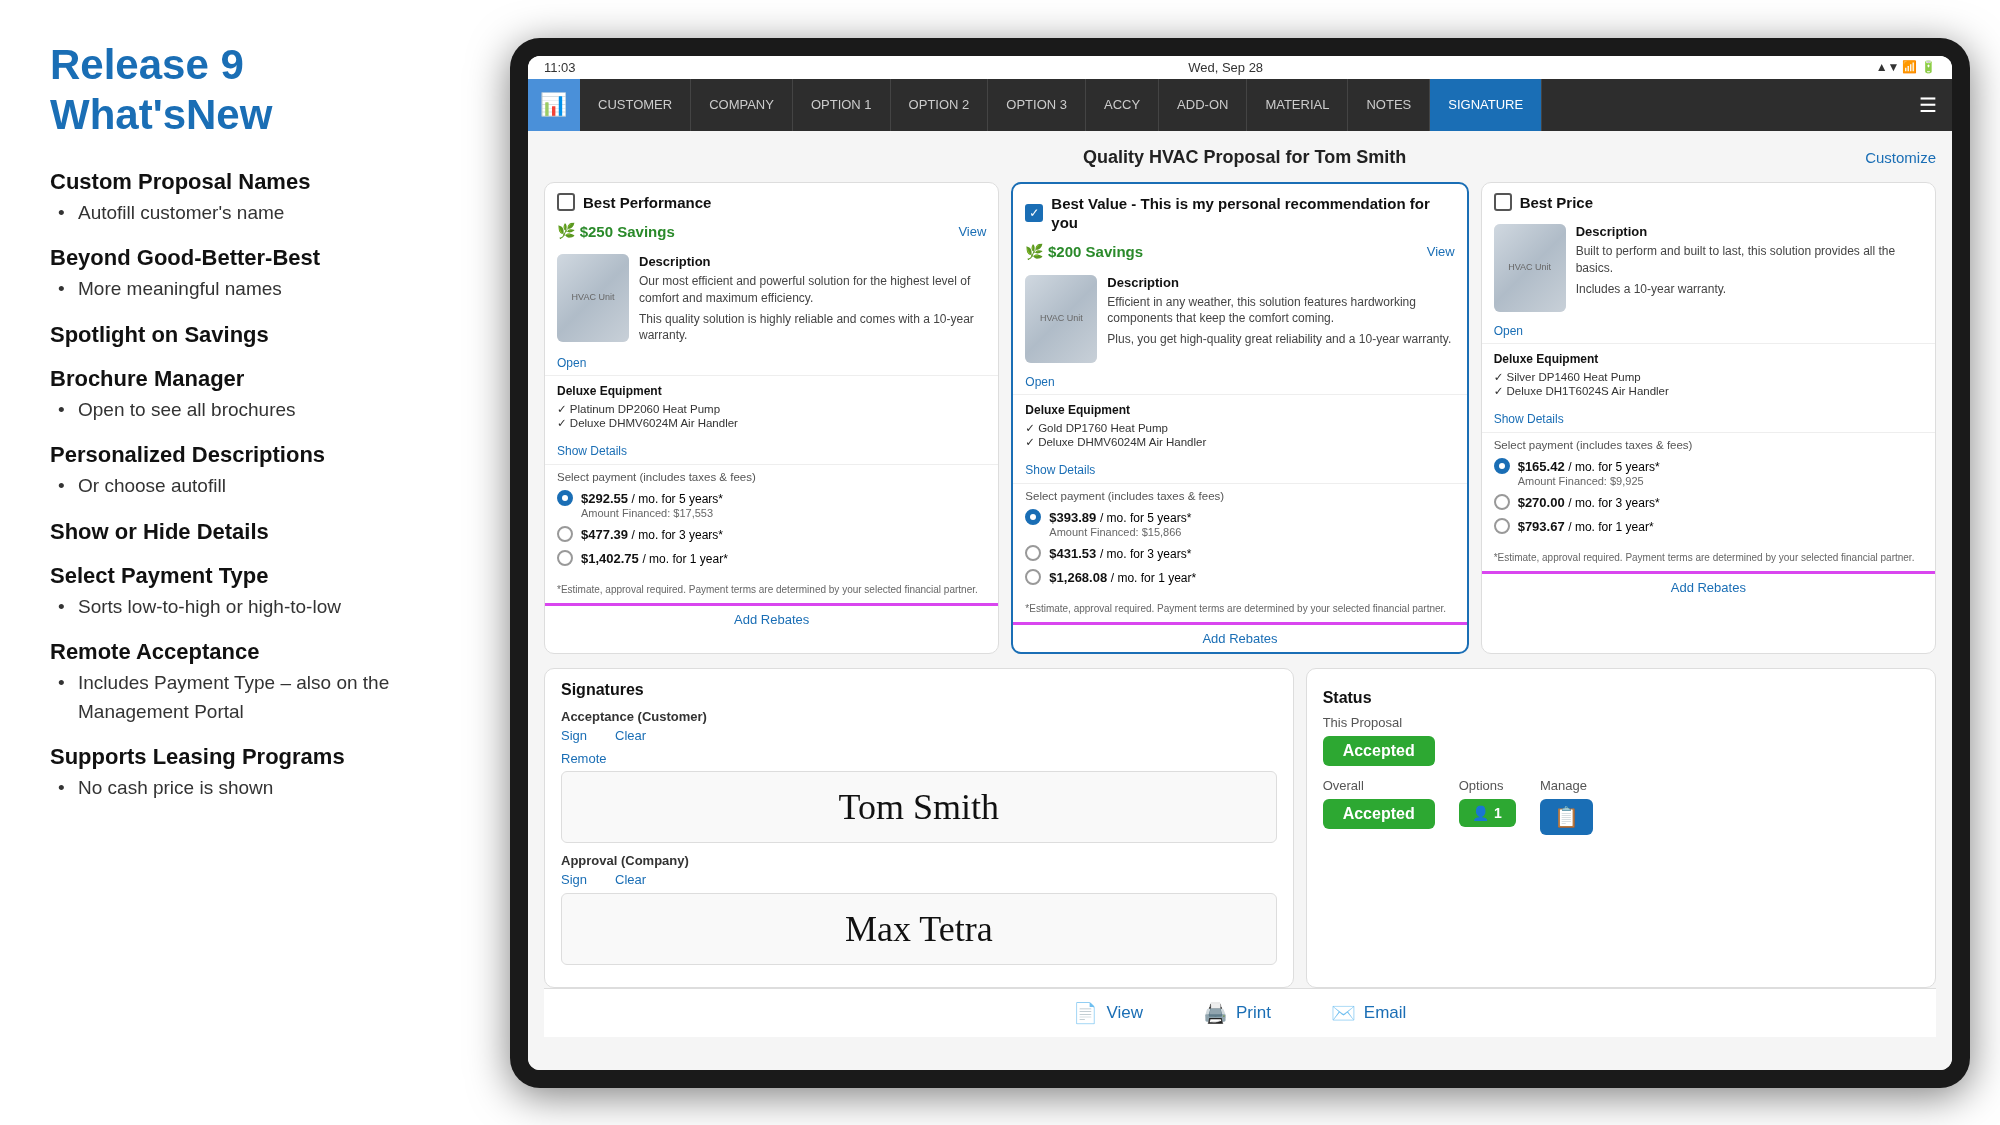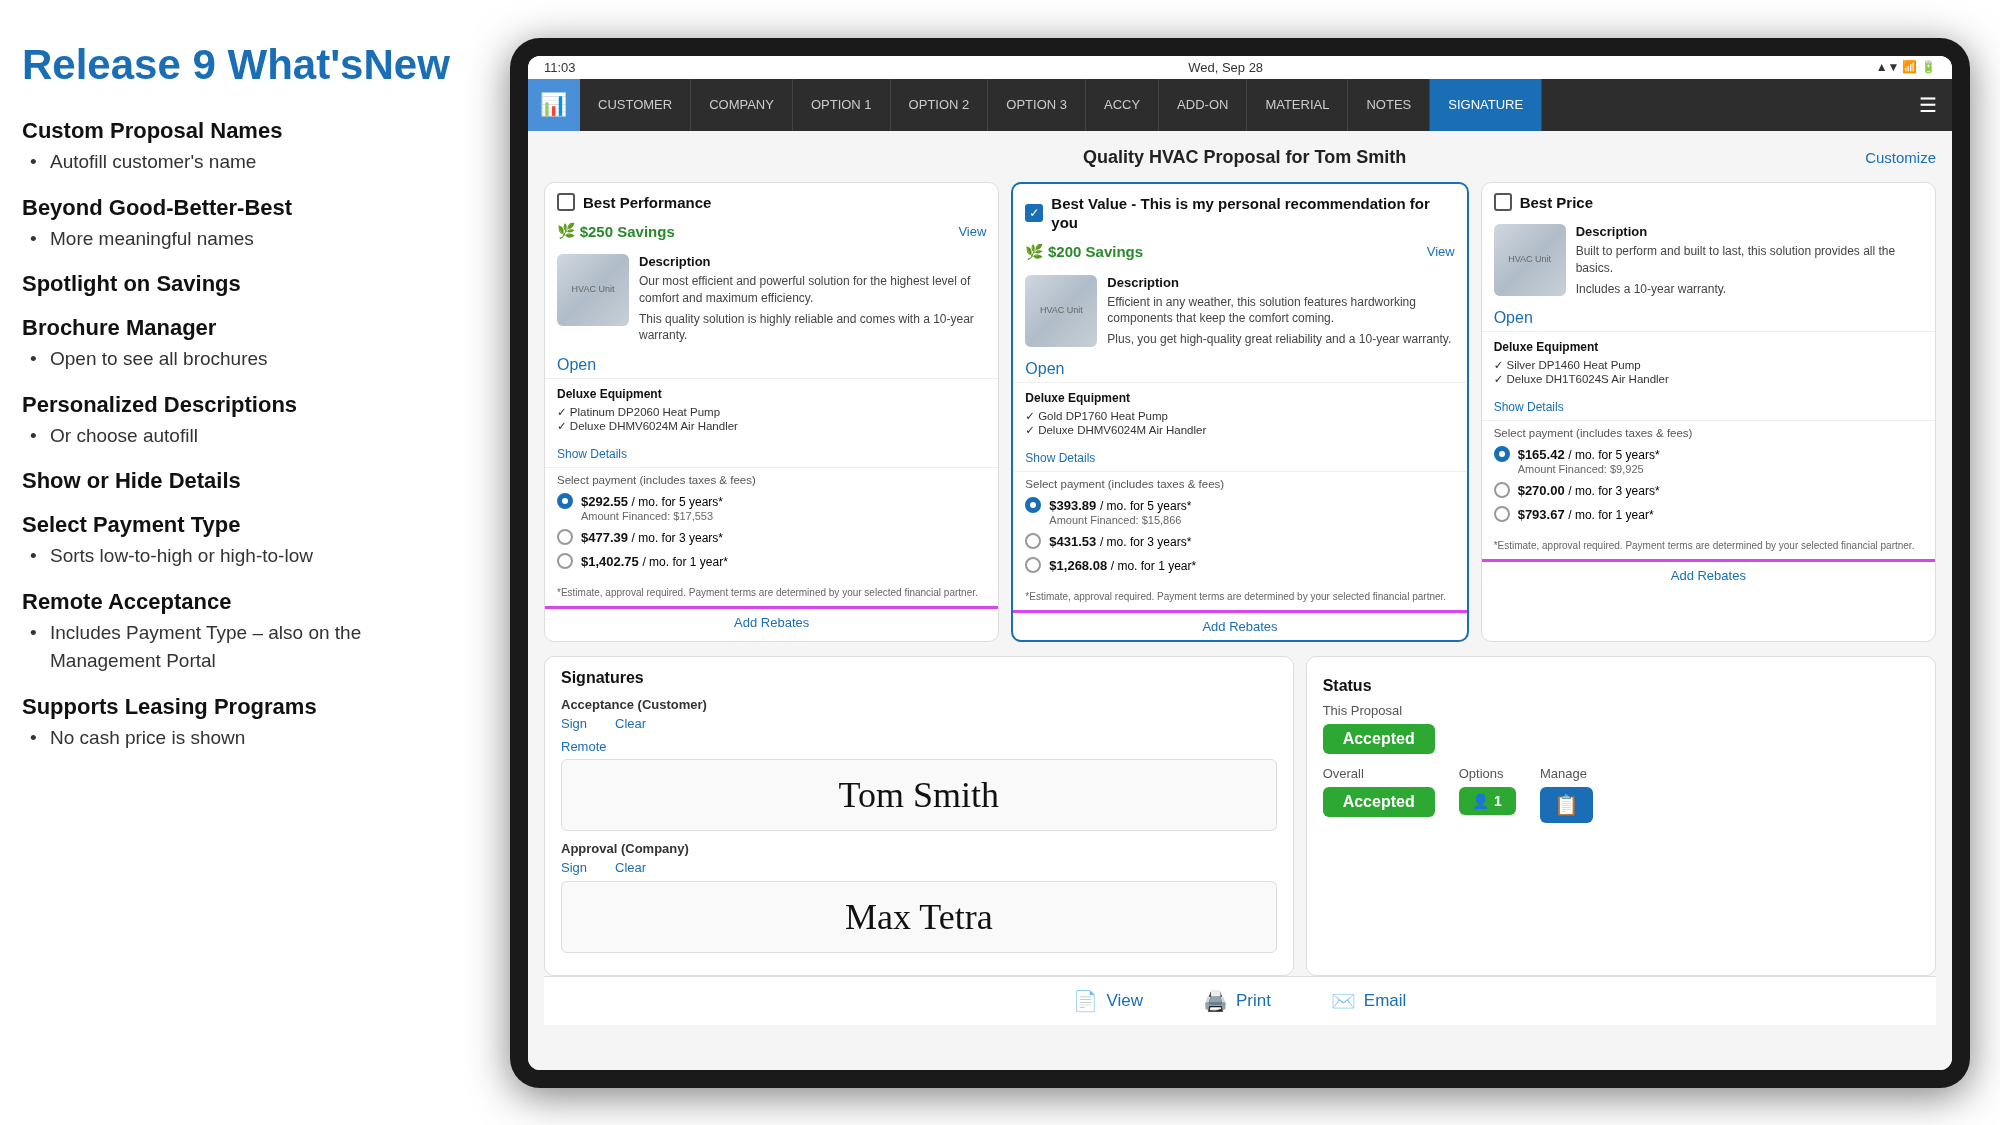--- a/index.html
+++ b/index.html
@@ -9,21 +9,21 @@
       width: 2000px;
       height: 1125px;
       overflow: hidden;
       display: flex;
       flex-direction: row;
     }
 
     
     .left-panel {
       width: 480px;
-      padding: 40px 22px;
+      padding: 40px 50px;
       flex-shrink: 0;
     }
     .main-title {
       font-size: 42px;
       font-weight: 700;
       color: #1a6eb5;
       margin-bottom: 28px;
       line-height: 1.2;
     }
     .feature-section {
@@ -235,21 +235,21 @@
       font-size: 13px;
       cursor: pointer;
     }
     .description-area {
       padding: 6px 12px;
       display: flex;
       gap: 10px;
     }
     .product-image {
       width: 72px;
-      height: 72px;
+      height: 88px;
       background: #e8e8e8;
       border-radius: 6px;
       flex-shrink: 0;
       display: flex;
       align-items: center;
       justify-content: center;
       font-size: 10px;
       color: #888;
       overflow: hidden;
     }
@@ -271,21 +271,21 @@
     }
     .desc-text {
       font-size: 12px;
       color: #444;
       line-height: 1.4;
     }
     .open-btn {
       display: inline-block;
       margin-top: 6px;
       color: #1a6eb5;
-      font-size: 16px;
+      font-size: 12px;
       cursor: pointer;
     }
     .equipment-section {
       padding: 8px 12px;
       border-top: 1px solid #eee;
     }
     .equipment-label {
       font-size: 12px;
       font-weight: 700;
       color: #111;

